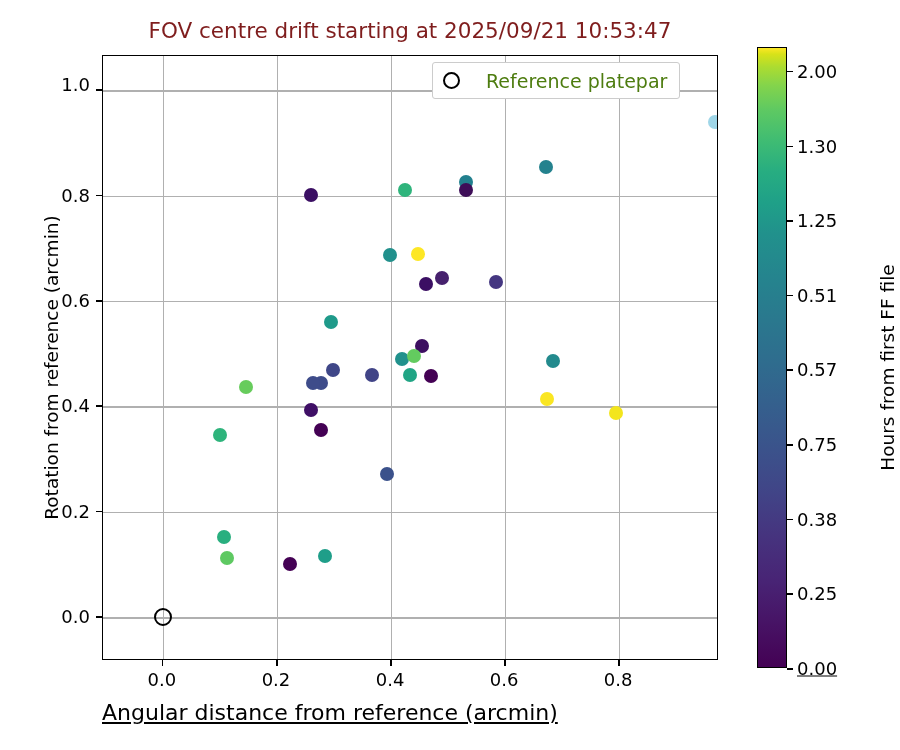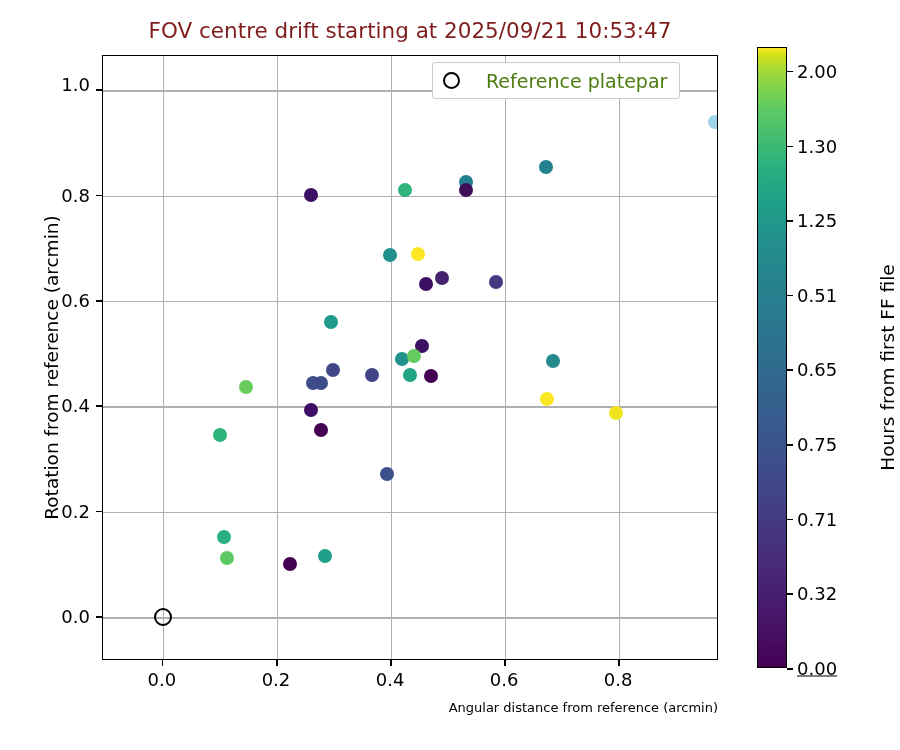--- a/index.html
+++ b/index.html
@@ -94,24 +94,25 @@
     font-size: 18px;
     color: #000000;
     transform: translate(-100%, -50%);
     white-space: nowrap;
   }
   #xlabel {
     position: absolute;
     left: 102px;
     top: 700px;
     width: 616px;
-    text-align: right;
-    font-size: 13px;
-    color: #000000;
-    white-space: nowrap;
+    text-align: left;
+    font-size: 22px;
+    color: #000000;
+    white-space: nowrap;
+    text-decoration: underline;
   }
   #ylabel {
     position: absolute;
     left: -114px;
     top: 357px;
     width: 330px;
     text-align: center;
     font-size: 18.5px;
     color: #000000;
     transform: rotate(-90deg);
@@ -273,27 +274,27 @@
     <div class="ticklabel-y" style="top: 405.457px;">0.4</div>
     <div class="tick-y" style="top: 300.057px;"></div>
     <div class="ticklabel-y" style="top: 300.057px;">0.6</div>
     <div class="tick-y" style="top: 194.656px;"></div>
     <div class="ticklabel-y" style="top: 194.656px;">0.8</div>
     <div class="tick-y" style="top: 89.2552px;"></div>
     <div class="ticklabel-y" style="top: 84px;">1.0</div>
     <div class="cb-tick" style="top: 668px;"></div>
     <div class="cb-label" style="top: 668px; text-decoration: underline;">0.00</div>
     <div class="cb-tick" style="top: 593.361px;"></div>
-    <div class="cb-label" style="top: 593.361px;">0.32</div>
+    <div class="cb-label" style="top: 593.361px;">0.25</div>
     <div class="cb-tick" style="top: 518.721px;"></div>
-    <div class="cb-label" style="top: 518.721px;">0.71</div>
+    <div class="cb-label" style="top: 518.721px;">0.38</div>
     <div class="cb-tick" style="top: 444.082px;"></div>
     <div class="cb-label" style="top: 444.082px;">0.75</div>
     <div class="cb-tick" style="top: 369.442px;"></div>
-    <div class="cb-label" style="top: 369.442px;">0.65</div>
+    <div class="cb-label" style="top: 369.442px;">0.57</div>
     <div class="cb-tick" style="top: 294.803px;"></div>
     <div class="cb-label" style="top: 294.803px;">0.51</div>
     <div class="cb-tick" style="top: 220.163px;"></div>
     <div class="cb-label" style="top: 220.163px;">1.25</div>
     <div class="cb-tick" style="top: 145.524px;"></div>
     <div class="cb-label" style="top: 145.524px;">1.30</div>
     <div class="cb-tick" style="top: 70.8846px;"></div>
     <div class="cb-label" style="top: 70.8846px;">2.00</div>
   </div>
 

